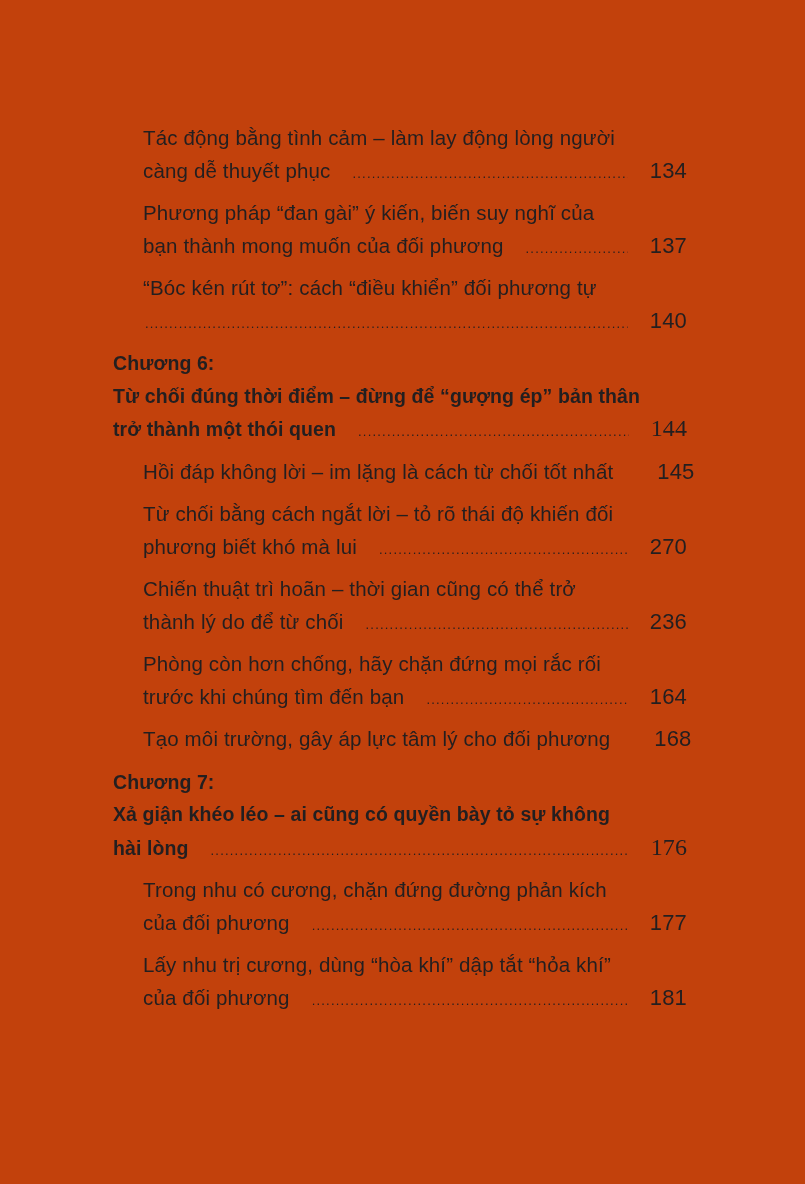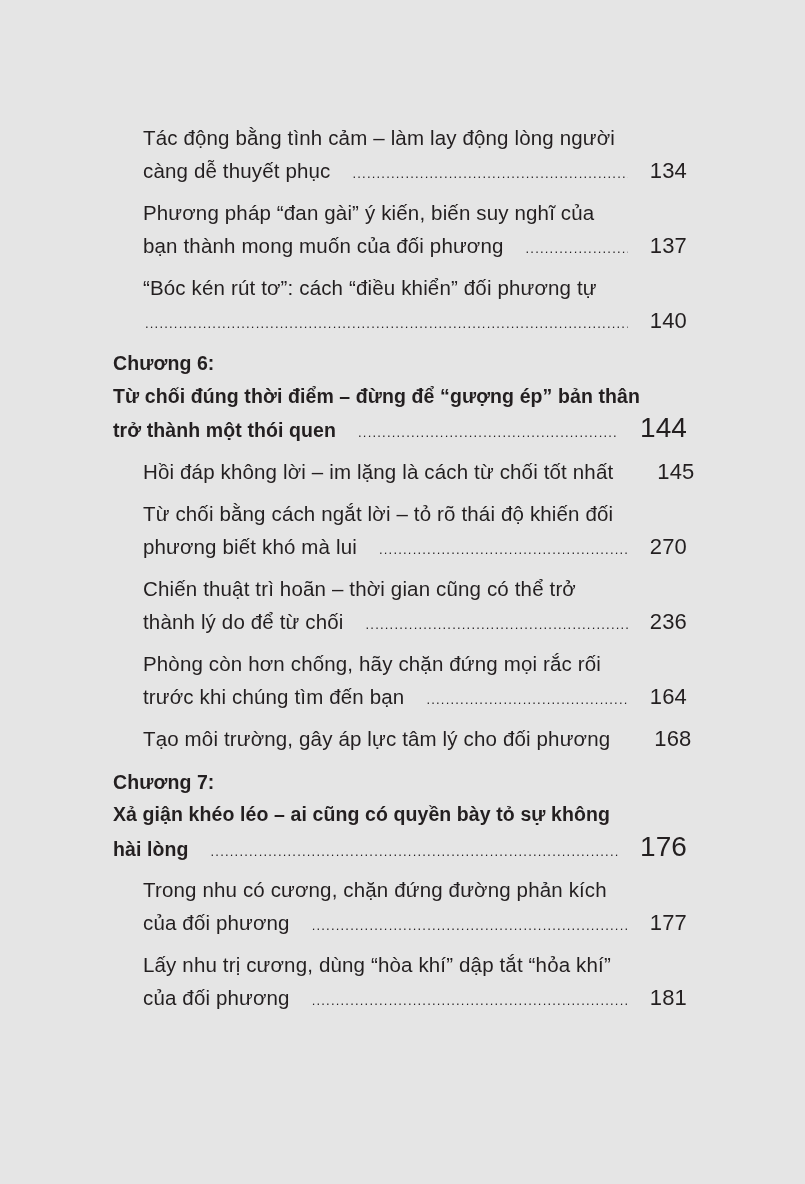--- a/index.html
+++ b/index.html
@@ -12,21 +12,21 @@
       height: 1184px;
       position: relative;
       overflow: hidden;
       font-family: "Liberation Sans", "DejaVu Sans", sans-serif;
       color: #231f20;
     }
     .page {
       position: absolute;
       left: 0; top: 0;
       width: 805px; height: 1184px;
-      background: #e5e5e5;
+      background: #c2410c;
     }
     .toc {
       position: absolute;
       left: 113px;
       top: 122px;
       width: 574px;
     }
     .entry {
       position: relative;
       margin-bottom: 10px;
@@ -68,21 +68,22 @@
     }
     .leader-line .dots::before {
       content: "....................................................................................................................................................................................................................................";
     }
     .leader-line .page-num {
       flex: 0 0 auto;
       font-weight: 400;
       font-size: 22px;
     }
     .entry.chapter .page-num {
-      font-size: 28px;
+      font-size: 24px;
+      font-family: Liberation Serif, serif;
     }
   </style>
 </head>
 <body>
 
 <div class="page">
   <div class="toc">
 
     <div class="entry sub">
       <div class="line">Tác động bằng tình cảm – làm lay động lòng người</div>

